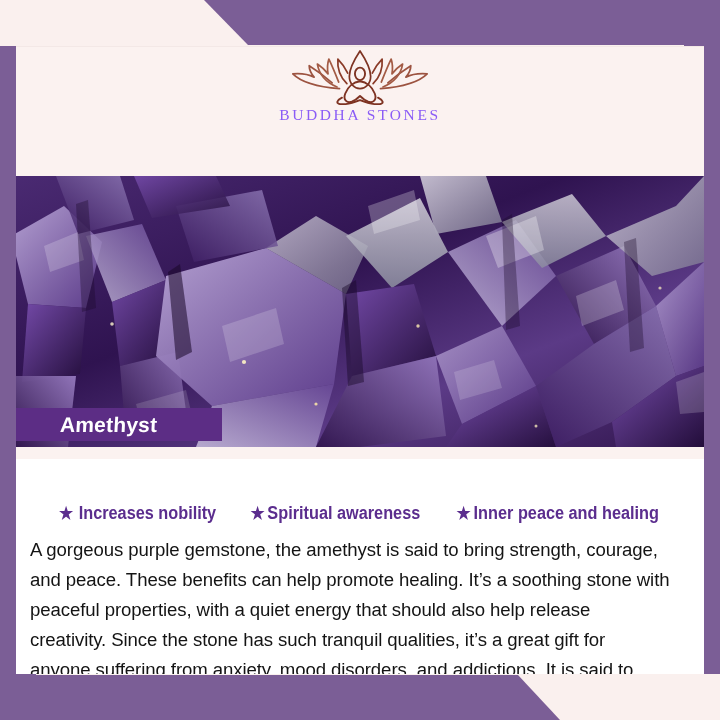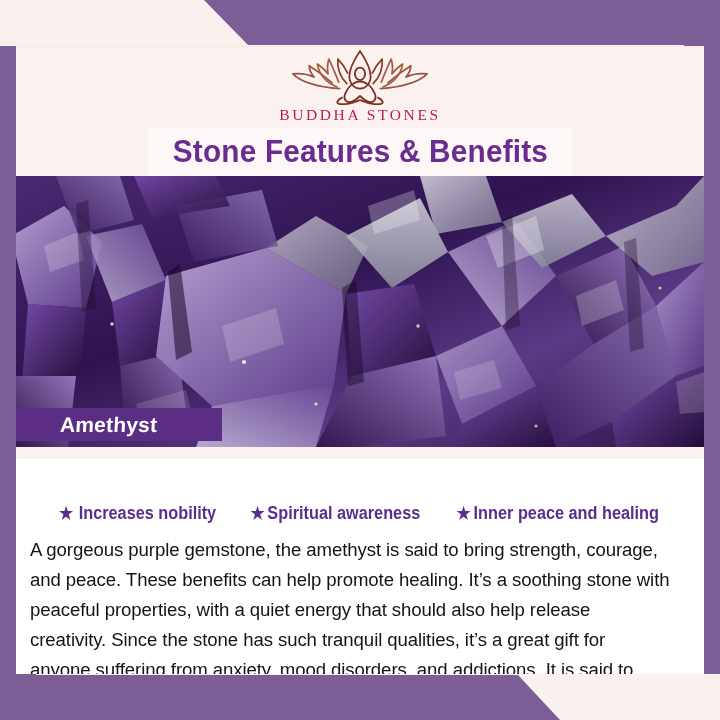--- a/index.html
+++ b/index.html
@@ -102,21 +102,21 @@
   .logo-mark {
     width: 168px;
     height: 60px;
     display: block;
   }
   .logo-word {
     margin-top: 1px;
     font-family: "Liberation Serif", serif;
     font-size: 15.5px;
     letter-spacing: 2.6px;
-    color: #be185d;
+    color: #8b5cf6;
     font-weight: 400;
   }
 
   
   .title-bar {
     position: absolute;
     left: 132px;
     top: 82px;
     width: 424px;
     height: 48px;
@@ -267,23 +267,20 @@
           <ellipse cx="100" cy="34" rx="6.2" ry="7.6" stroke="#7e3322" stroke-width="2.3"></ellipse>
 
           <path d="M100 43 C 92 44, 85 50, 82 58 C 79 66, 84 70, 90 68 C 95 66, 98 63, 100 61 C 102 63, 105 66, 110 68 C 116 70, 121 66, 118 58 C 115 50, 108 44, 100 43 Z" stroke="#7e3322" stroke-width="2.3"></path>
 
           <path d="M78 63 C 72 66, 70 70, 76 71 C 84 72, 92 69, 100 66 C 108 69, 116 72, 124 71 C 130 70, 128 66, 122 63" stroke="#7e3322" stroke-width="2.3"></path>
         </g>
       </svg>
       <div class="logo-word">BUDDHA STONES</div>
     </div>
 
-    <div class="title-bar">
-      <div class="title-text">Stone Features &amp; Benefits</div>
-    </div>
 
     <div class="photo">
       <svg viewBox="0 0 688 271" preserveAspectRatio="none">
         <defs>
           <linearGradient id="bg1" x1="0" y1="0" x2="1" y2="1">
             <stop offset="0%" stop-color="#4a2a72"></stop>
             <stop offset="40%" stop-color="#2f1350"></stop>
             <stop offset="70%" stop-color="#5b3a86"></stop>
             <stop offset="100%" stop-color="#32164f"></stop>
           </linearGradient>

